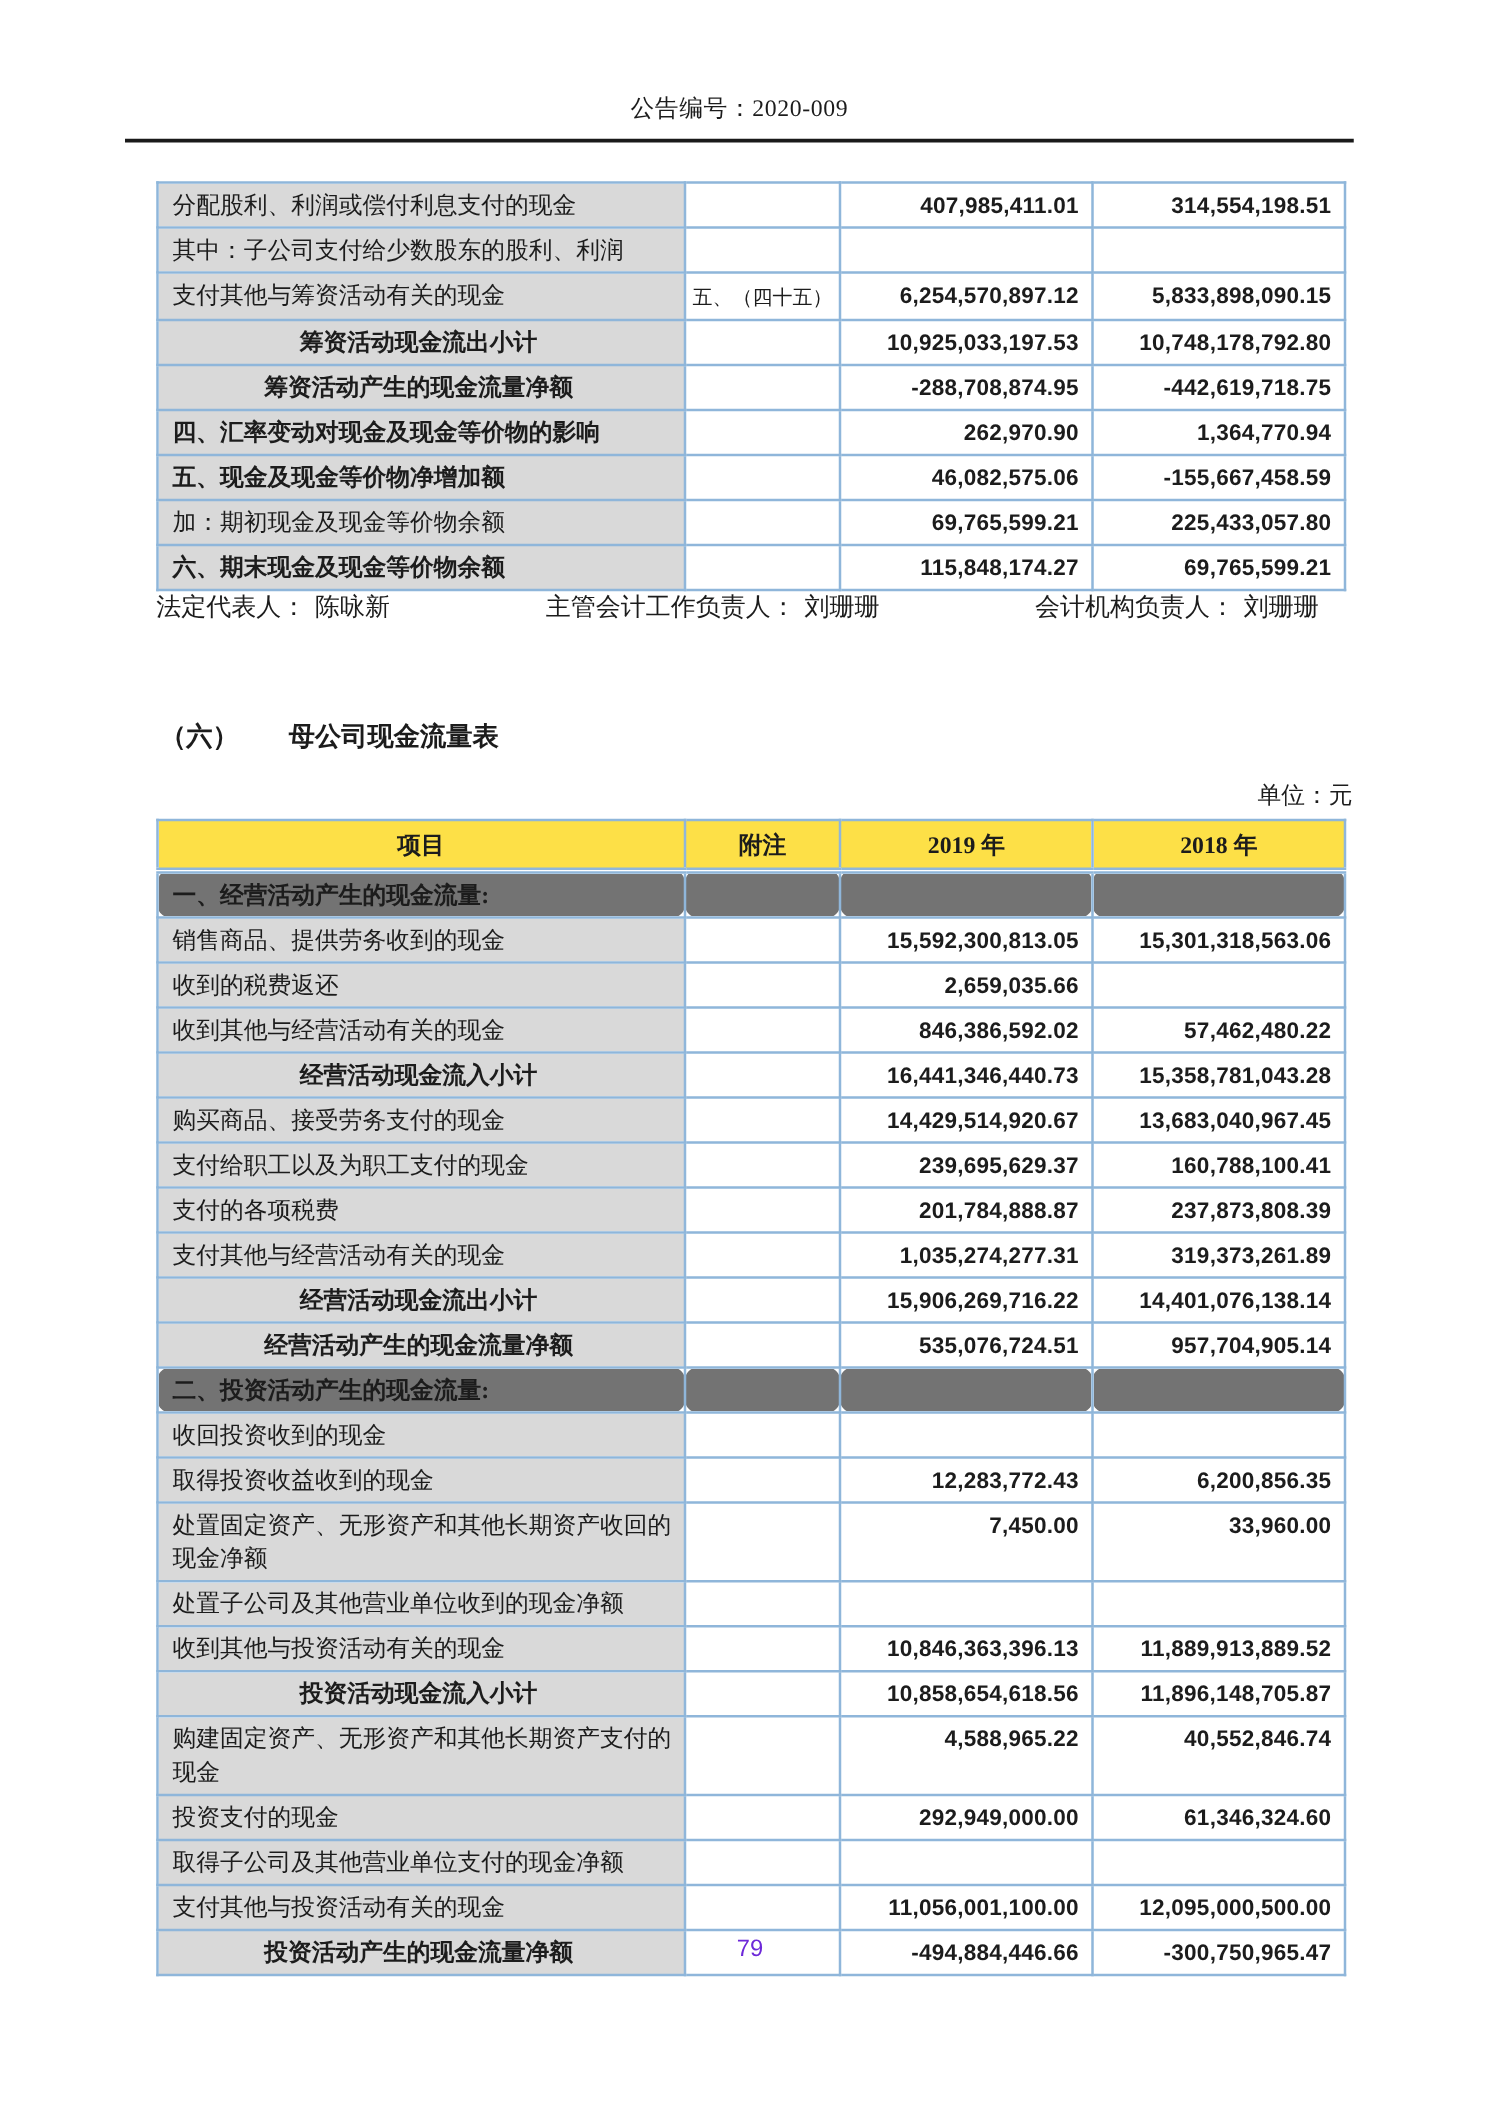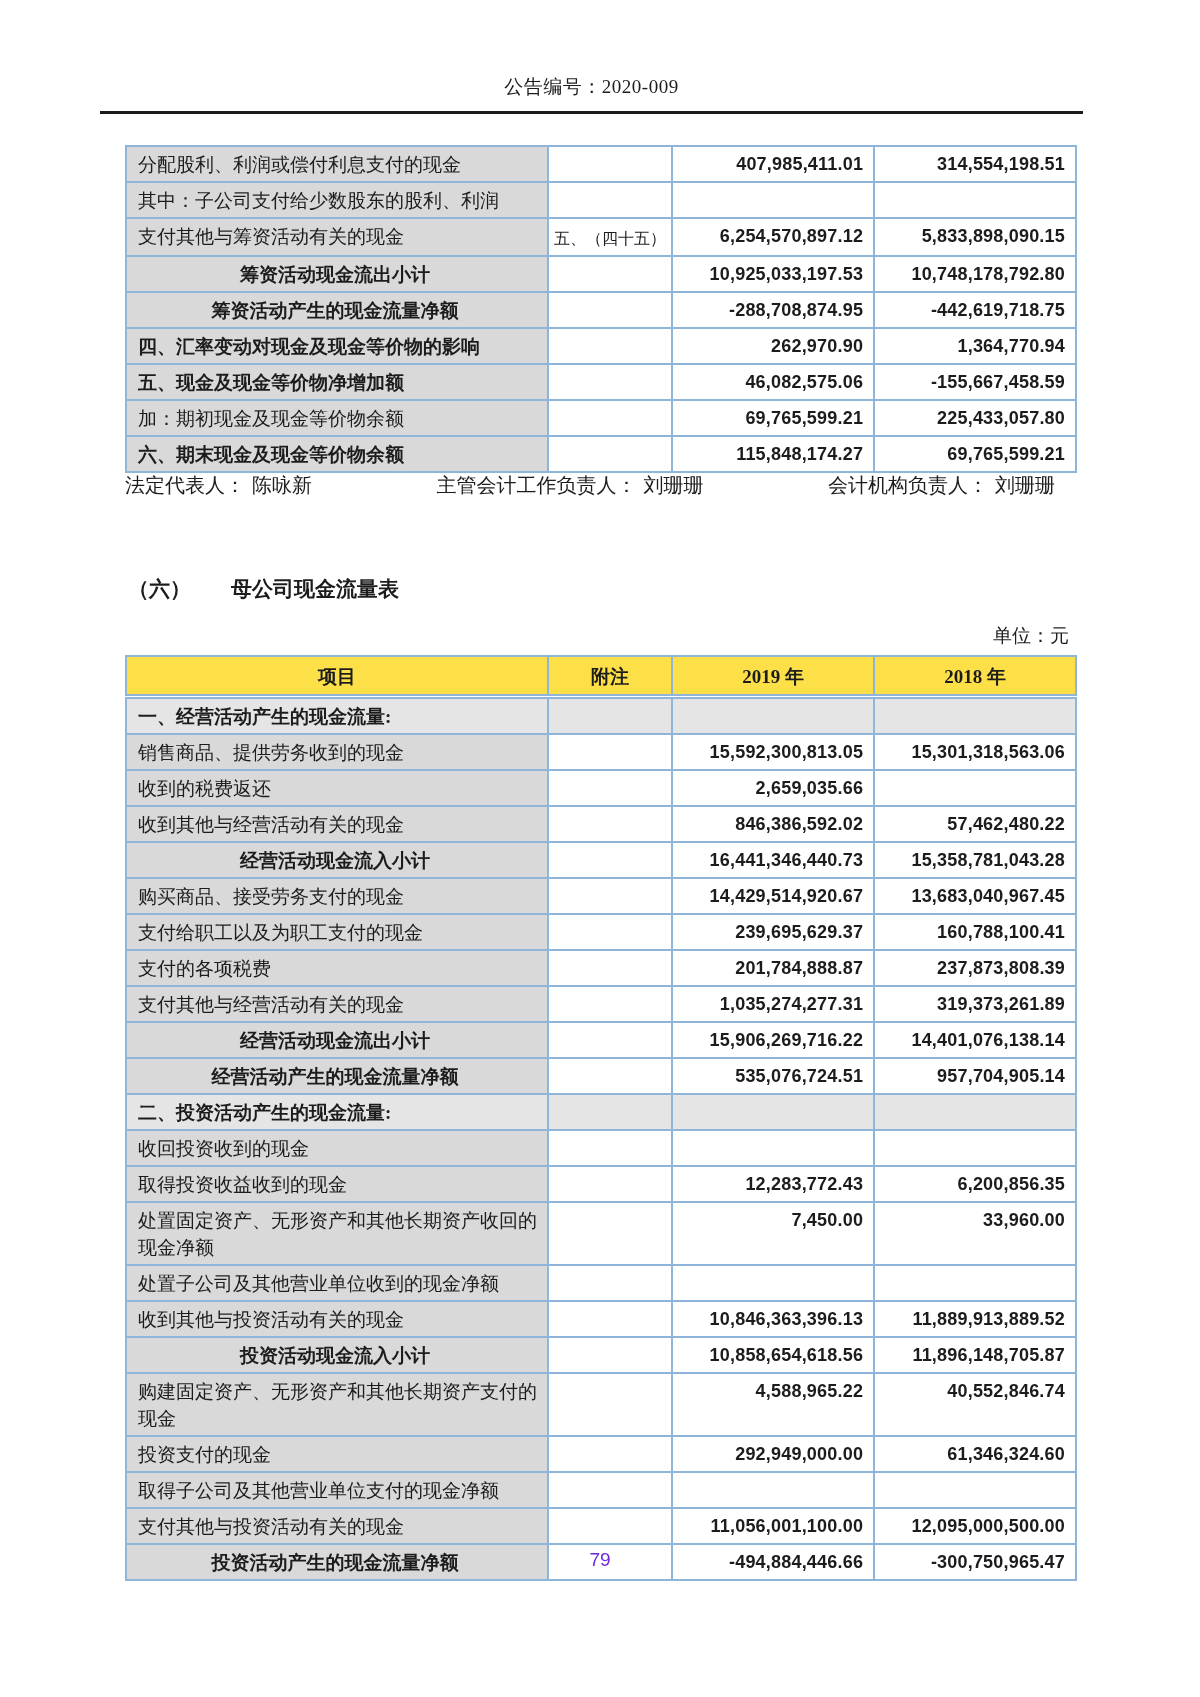--- a/index.html
+++ b/index.html
@@ -34,30 +34,30 @@
   }
   td.label{background:#d9d9d9;text-align:left;padding-left:11px;padding-top:4px;margin-top:38px;}
   td.note{text-align:center;font-size:16px;padding:6px 2px 3px 2px;}
   td.num{
     text-align:right;padding-right:10px;padding-top:5px;
     font-family:"Liberation Sans","DejaVu Sans",sans-serif;
     font-weight:600;font-size:18px;line-height:25px;letter-spacing:.2px;
   }
   tr.subtotal td.label{text-align:center;font-weight:bold;padding-left:4px;}
   tr.boldleft td.label{font-weight:bold;}
-  tr.section td{background:#e5e5e5;}
+  tr.section td{background:#737373;border-radius:10px;}
   tr.section td.label{font-weight:bold;}
   .signatures{
     position:absolute;left:125px;top:472px;width:930px;
     display:flex;justify-content:space-between;font-size:20px;
   }
   .sig-name{margin-left:7px;}
   .sec-title{position:absolute;left:128px;top:575px;font-size:21px;font-weight:bold;}
   .sec-title .idx{margin-right:40px;}
-  .unit{position:absolute;left:117px;top:623px;width:952px;text-align:right;font-size:19px;}
+  .unit{position:absolute;left:130px;top:623px;width:952px;text-align:right;font-size:19px;}
   .pagenum{
     position:absolute;top:1549px;left:0;width:1200px;text-align:center;
     font-size:19px;font-family:"Liberation Sans","DejaVu Sans",sans-serif;color:#6d28d9;
   }
 </style>
 </head>
 <body>
 
 <div class="sheet">
 

